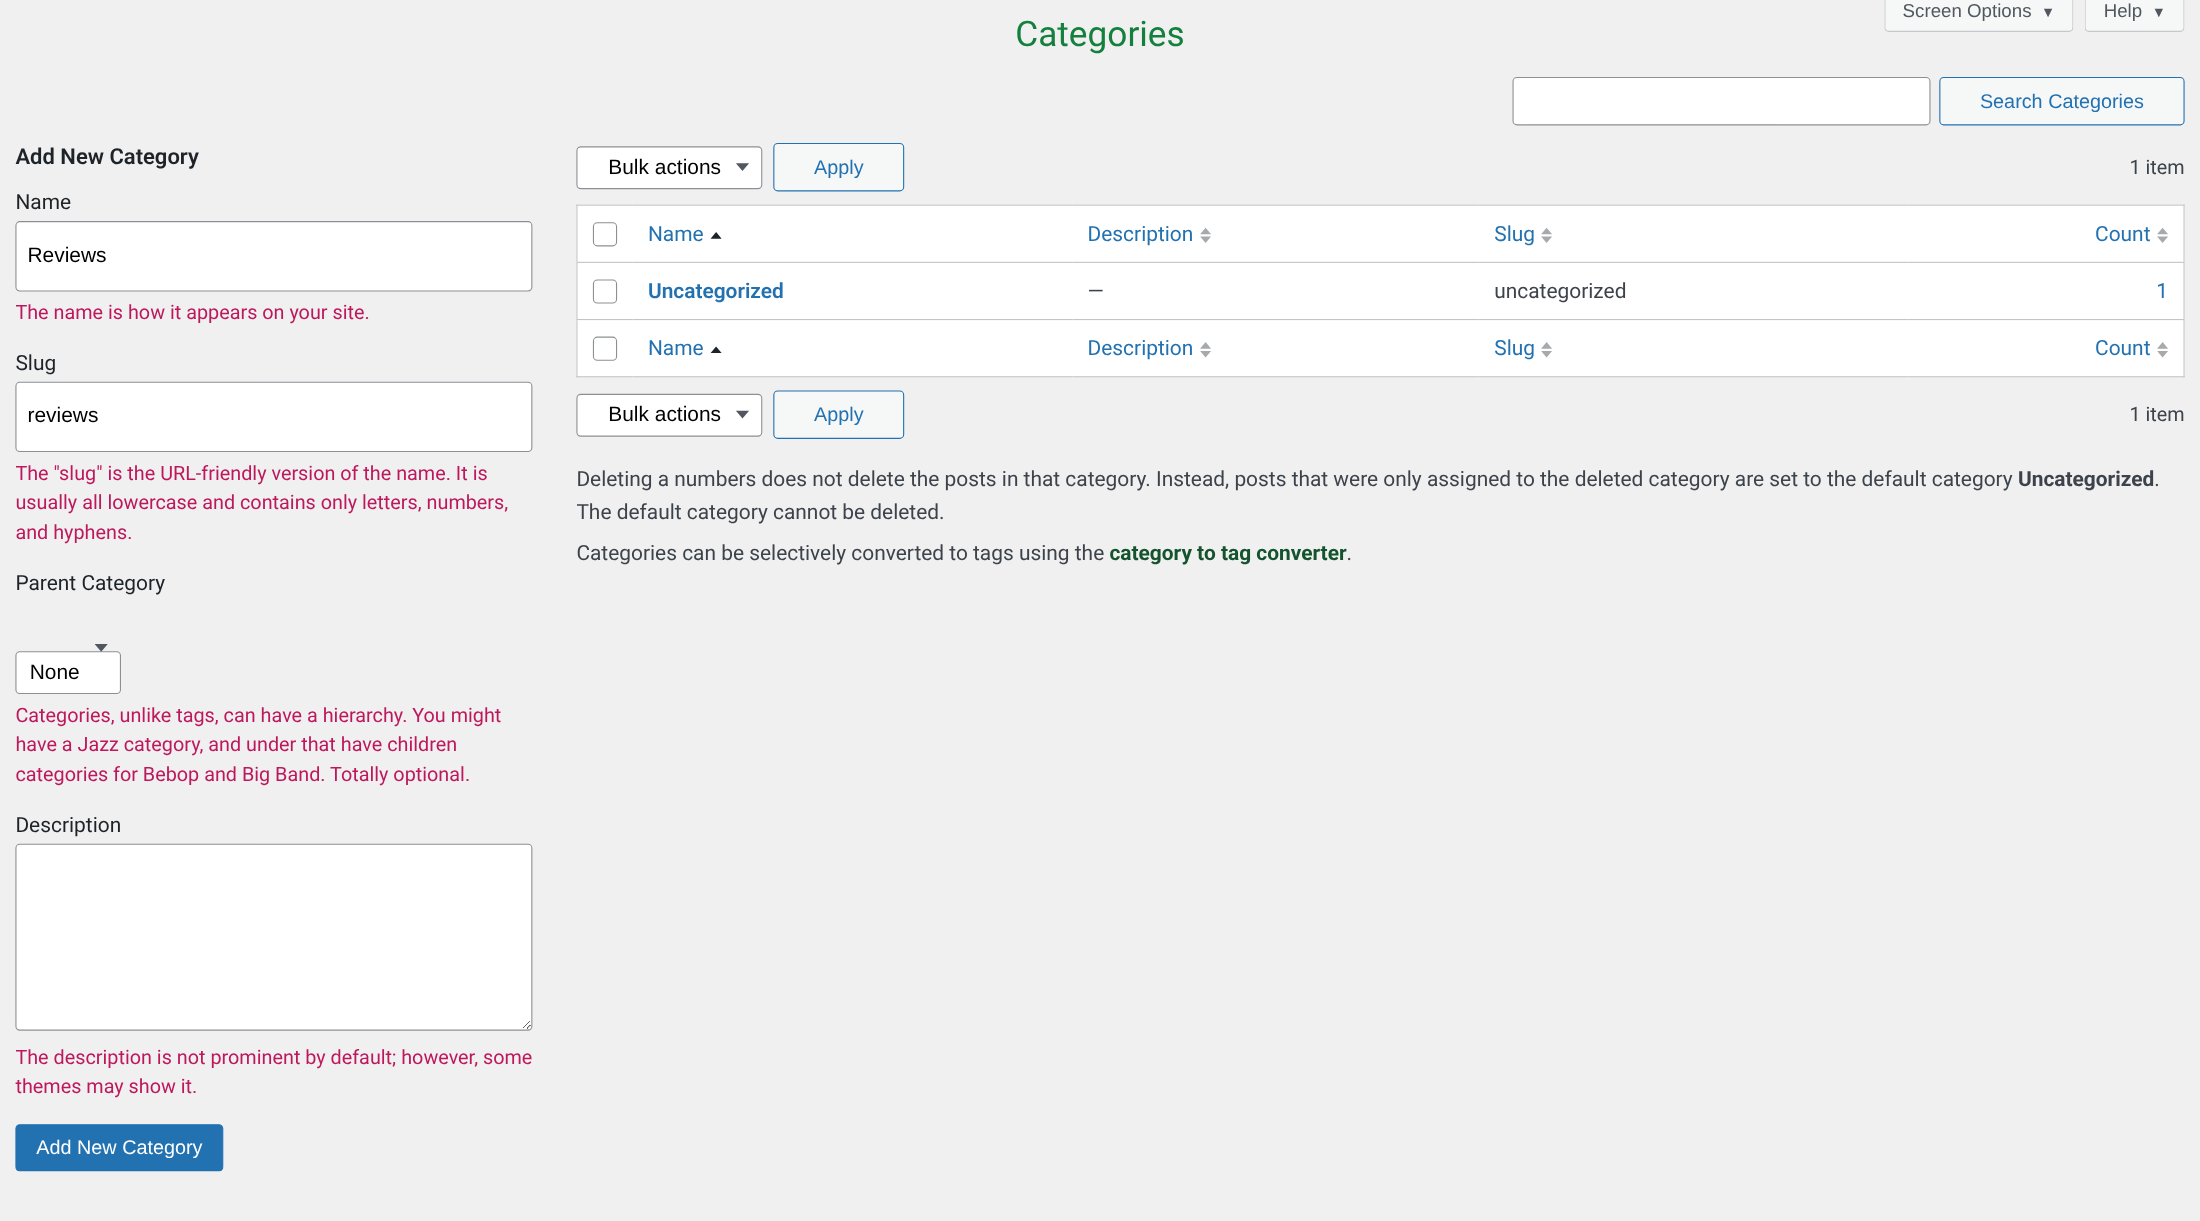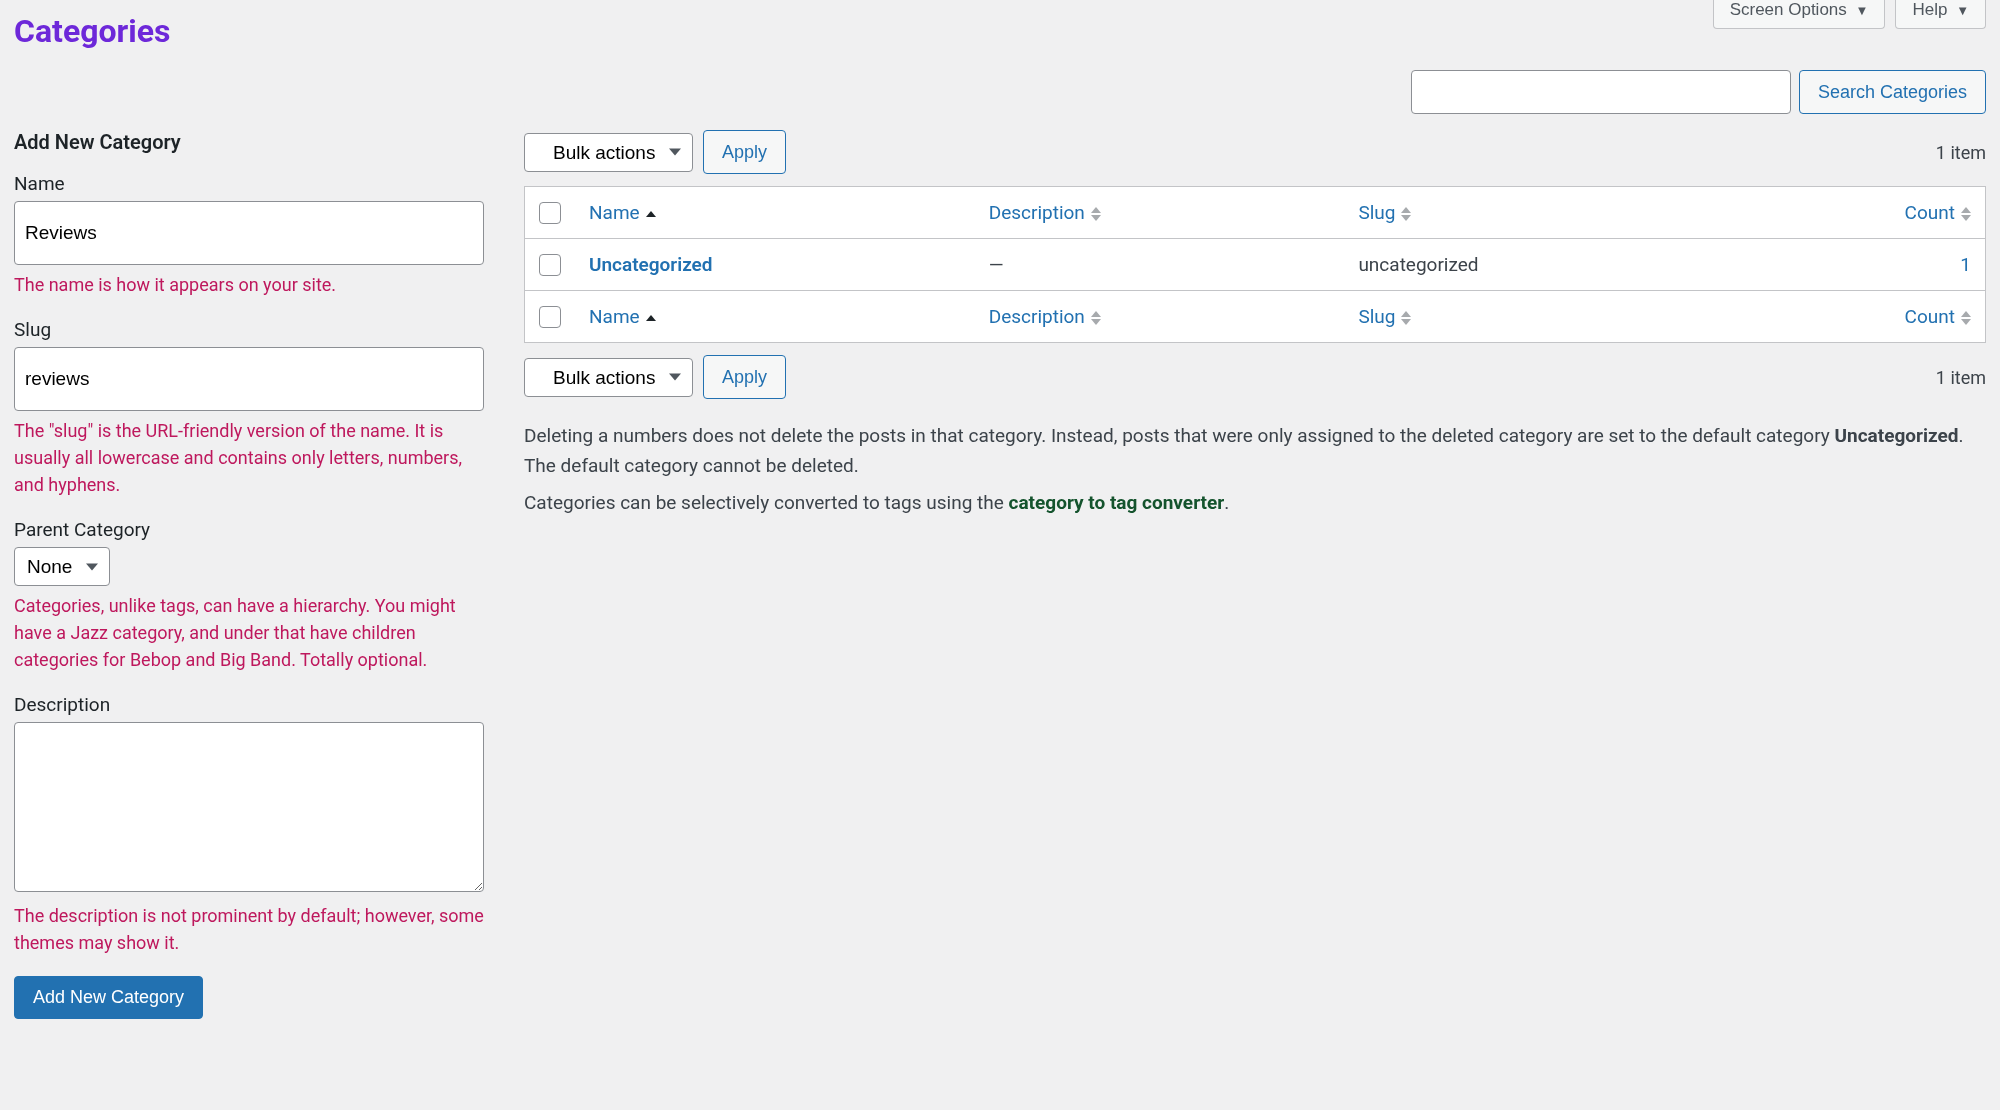--- a/index.html
+++ b/index.html
@@ -23,23 +23,24 @@
       border-top: none;
       border-radius: 0 0 4px 4px;
       padding: 8px 16px;
       font-size: 17px;
       color: #50575e;
       cursor: pointer;
     }
     .top-btn .arrow { font-size: 13px; margin-left: 4px; }
     h1.page-title {
       font-size: 32px;
-      font-weight: 700;
-      color: #6d28d9;
+      font-weight: 400;
+      color: #15803d;
       padding: 12px 0 20px 0;
+      text-align: center;
     }
     .search-row {
       display: flex;
       justify-content: flex-end;
       gap: 8px;
       margin-bottom: 16px;
     }
     .search-input {
       width: 380px;
       height: 44px;
@@ -47,21 +48,21 @@
       border-radius: 4px;
       padding: 0 10px;
       font-size: 17px;
       background: #fff;
     }
     .btn {
       background: #f6f7f7;
       border: 1px solid #2271b1;
       color: #2271b1;
       border-radius: 4px;
-      padding: 0 18px;
+      padding: 0 36px;
       height: 44px;
       font-size: 18px;
       cursor: pointer;
     }
     .btn-primary {
       background: #2271b1;
       color: #fff;
       border: 1px solid #2271b1;
       padding: 10px 18px;
       font-size: 18px;
@@ -96,20 +97,21 @@
     }
     .form-field textarea { height: 170px; resize: both; }
     .form-field select {
       border: 1px solid #8c8f94;
       border-radius: 4px;
       padding: 8px 36px 8px 12px;
       font-size: 19px;
       background: #fff;
       appearance: none;
       position: relative;
+      margin-top: 45px;
     }
     .select-wrap { position: relative; display: inline-block; }
     .select-wrap::after {
       content: "";
       position: absolute;
       right: 12px;
       top: 50%;
       transform: translateY(-50%);
       width: 0; height: 0;
       border-left: 6px solid transparent;

